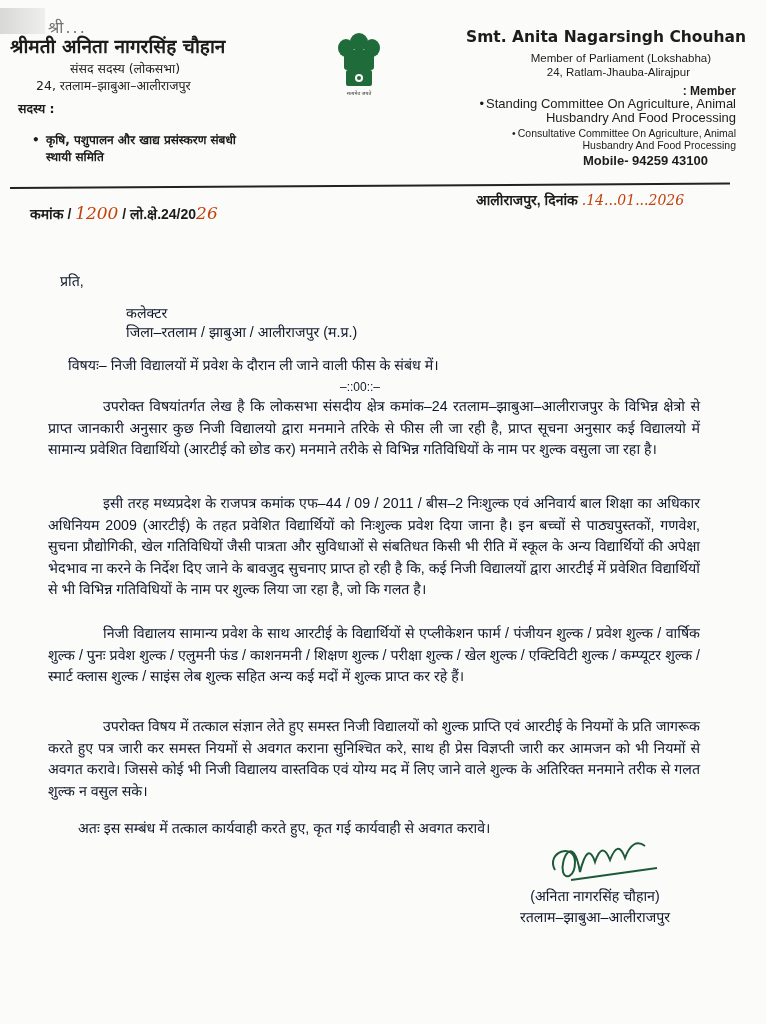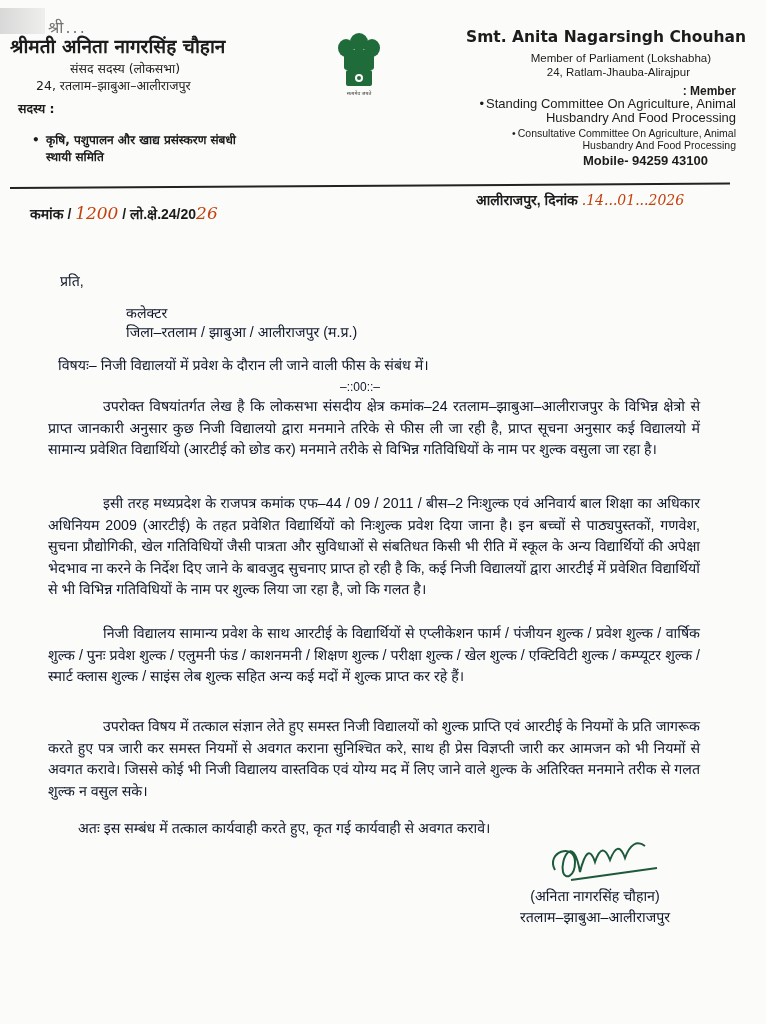--- a/index.html
+++ b/index.html
@@ -32,21 +32,21 @@
   .en-list li.small { font-size:10.5px; line-height:12px; }
   .en-mobile { right:58px; top:153px; font-size:13px; font-weight:bold; font-family:"Liberation Sans", sans-serif; }
   .rule { left:10px; top:187px; width:720px; height:2px; background:#222; transform:rotate(-0.35deg); transform-origin:left; }
   .ref { left:30px; top:203px; font-size:14px; font-weight:bold; white-space:nowrap; font-family:"Liberation Sans", sans-serif; }
   .hand { font-family:"DejaVu Serif", serif; font-style:italic; font-weight:normal; font-size:17px; color:#c2410c; }
   .date { left:476px; top:190px; font-size:14px; font-weight:bold; white-space:nowrap; font-family:"Liberation Sans", sans-serif; }
   .body-text { font-family:"Liberation Sans", sans-serif; font-size:14.2px; color:#0f172a; }
   .prati { left:60px; top:271px; }
   .addr1 { left:126px; top:303px; }
   .addr2 { left:126px; top:322px; }
-  .subject { left:58px; top:355px; }
+  .subject { left:68px; top:355px; }
   .divider-mark { left:340px; top:380px; font-size:12px; }
   .para { position:absolute; left:48px; width:652px; text-align:justify; text-align-last:left; line-height:21.5px; text-indent:55px; margin:0; }
   .p1 { top:396px; }
   .p2 { top:493px; }
   .p3 { top:623px; }
   .p4 { top:716px; }
   .p5 { top:818px; left:78px; text-indent:0; }
   .signature { left:545px; top:832px; width:120px; height:52px; }
   .sig-block { left:480px; top:886px; width:230px; text-align:center; line-height:21px; }
 </style>

